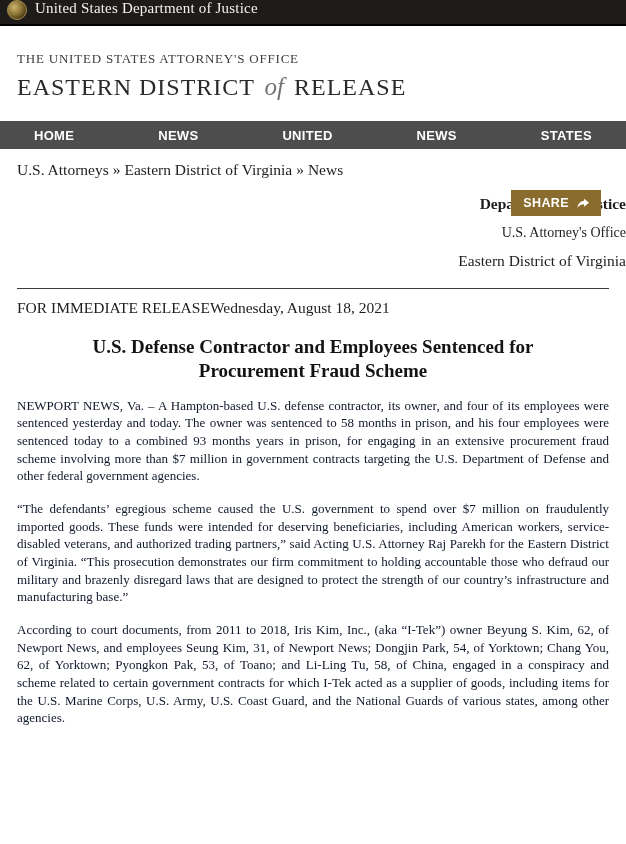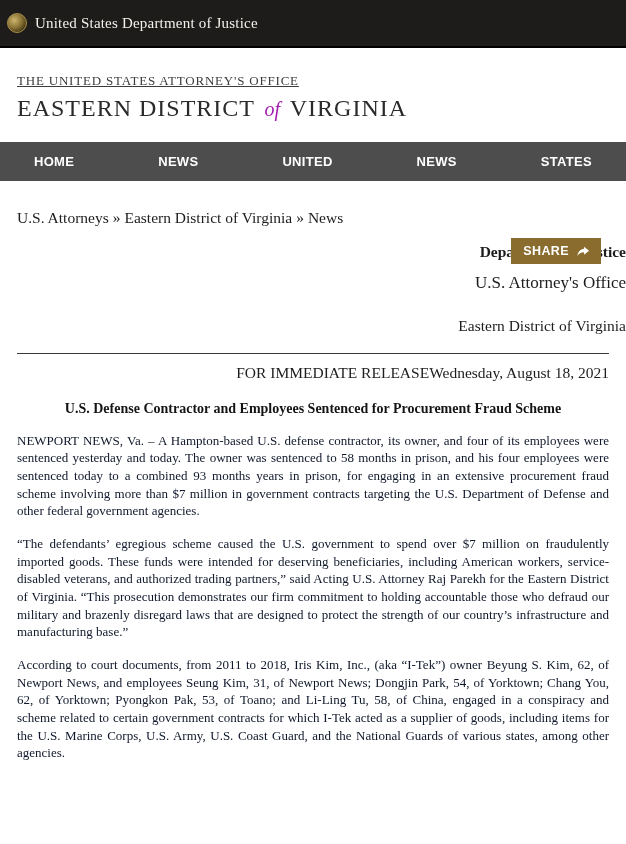--- a/index.html
+++ b/index.html
@@ -8,25 +8,25 @@
     width: 626px;
     min-height: 844px;
     margin: 0 auto;
     font-family: "Liberation Serif", "DejaVu Serif", serif;
     color: #1d1d1d;
     position: relative;
   }
 
   
   .topbar {
-    height: 48px;
+    height: 26px;
     background: #1e1c1a;
     border-bottom: 2px solid #000;
     display: flex;
-    align-items: center;
+    align-items: flex-start;
     padding-left: 7px;
     gap: 8px;
   }
   .seal {
     width: 20px; height: 20px;
     border-radius: 50%;
     background: radial-gradient(circle at 35% 35%, #cdb36c 0%, #8a7335 45%, #4a3c17 75%, #2e2610 100%);
     border: 1px solid #a88f4e;
     flex: 0 0 auto;
   }
@@ -35,73 +35,72 @@
     font-size: 15px;
     letter-spacing: 0.2px;
   }
 
   
   .masthead { padding: 25px 17px 20px 17px; }
   .masthead-office {
     font-size: 13px;
     letter-spacing: 0.8px;
     color: #3c3c3c;
-    text-decoration: underline;
   }
   .masthead-district {
     margin-top: 6px;
     font-size: 24px;
     letter-spacing: 1px;
     color: #2a2a2a;
   }
   .masthead-of {
     font-style: italic;
-    font-size: 20px;
+    font-size: 25px;
     letter-spacing: 0;
     padding: 0 3px;
-    color: #a21caf;
+    color: #737373;
     text-align: center;
   }
 
   
   .nav {
     background: #4d4d4d;
-    height: 39px;
+    height: 28px;
     display: flex;
     align-items: center;
     justify-content: space-between;
     padding: 0 34px;
   }
   .nav-item {
     color: #ffffff;
     font-family: "Liberation Sans", "DejaVu Sans", sans-serif;
     font-weight: bold;
     font-size: 13px;
     letter-spacing: 0.3px;
     cursor: pointer;
     white-space: nowrap;
   }
 
   
   .breadcrumb {
-    padding: 28px 17px 6px 17px;
+    padding: 12px 17px 6px 17px;
     font-size: 15.5px;
     color: #1d1d1d;
   }
   .crumb { cursor: pointer; }
   .crumb-sep { padding: 0 4px; color: #1d1d1d; }
 
   
   .agency-block {
     position: relative;
     text-align: right;
     padding: 10px 0 14px 0;
   }
   .agency-line1 { font-weight: bold; font-size: 15.5px; margin-bottom: 12px; }
-  .agency-line2 { font-size: 17px; margin-bottom: 24px; }
+  .agency-line2 { font-size: 14px; margin-bottom: 11px; }
   .agency-line3 { font-size: 15.5px; }
   .share-button {
     position: absolute;
     top: 5px;
     right: 25px;
     background: #8a6d2e;
     color: #ffffff;
     font-family: "Liberation Sans", "DejaVu Sans", sans-serif;
     font-weight: bold;
     font-size: 12.5px;
@@ -115,31 +114,31 @@
   .share-arrow-icon svg { display: block; }
 
   
   .release-divider {
     border: none;
     border-top: 1px solid #3a3a3a;
     margin: 4px 17px 0 17px;
   }
   .release-row {
     display: flex;
-    justify-content: flex-end;
+    justify-content: flex-start;
     align-items: baseline;
     padding: 10px 17px 4px 17px;
     font-size: 15.5px;
   }
 
   
   .article-title {
     text-align: center;
     font-weight: bold;
-    font-size: 14px;
+    font-size: 19px;
     line-height: 1.25;
     margin: 14px auto 6px auto;
     max-width: 530px;
     color: #141414;
   }
   .article-body { padding: 8px 17px 20px 17px; }
   .article-body p {
     font-size: 13px;
     line-height: 1.36;
     text-align: justify;
@@ -153,21 +152,21 @@
 <div class="topbar">
   <span class="seal"></span>
   <span class="topbar-title">United States Department of Justice</span>
 </div>
 
 <div class="masthead">
   <div class="masthead-office">THE UNITED STATES ATTORNEY'S OFFICE</div>
   <div class="masthead-district">
     <span>EASTERN DISTRICT</span>
     <span class="masthead-of">of</span>
-    <span>VIRGINIA</span>
+    <span>RELEASE</span>
   </div>
 </div>
 
 <div class="nav">
   <span class="nav-item">HOME</span>
   <span class="nav-item">NEWS</span>
   <span class="nav-item">UNITED</span>
   <span class="nav-item">NEWS</span>
   <span class="nav-item">STATES</span>
 </div>

